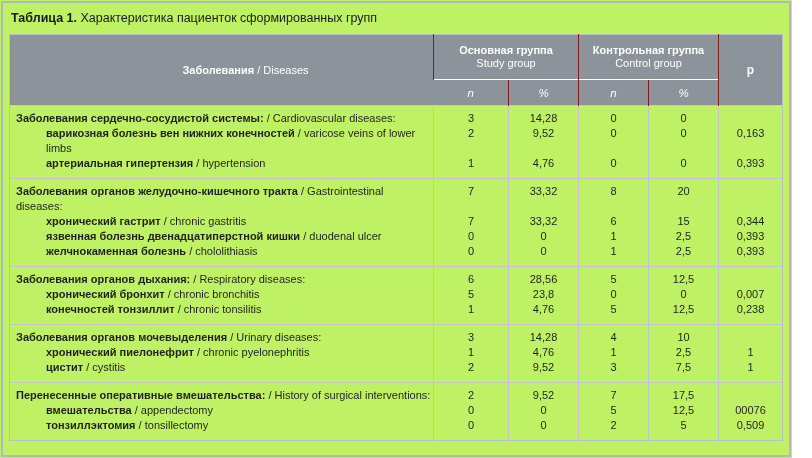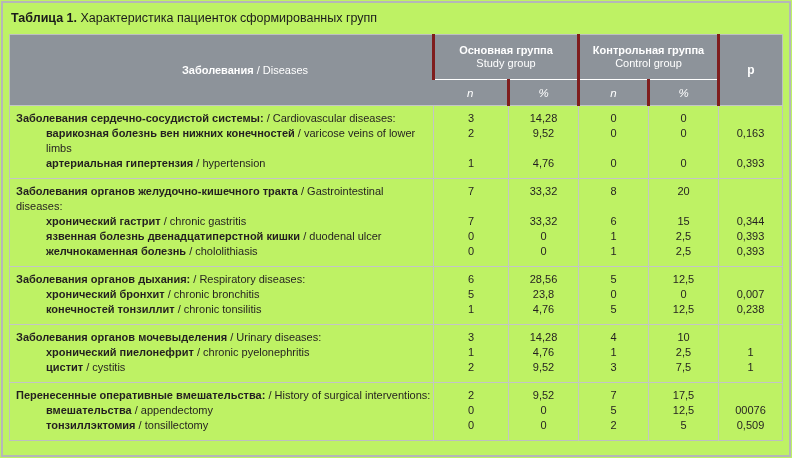--- a/index.html
+++ b/index.html
@@ -11,21 +11,21 @@
     --table-border:#bdbfc1;
   }
   html,body{margin:0;padding:0;background:#ffffff;}
   body{font-family:"Liberation Sans",sans-serif;color:var(--body-text);}
   .page{position:relative;width:792px;height:458px;background:#bef264;overflow:hidden;}
   .frame{position:absolute;left:1px;top:1px;right:1px;bottom:1px;border:2px solid var(--frame-border);padding:5px 6px;box-sizing:border-box;}
   .caption{margin:1px 0 7px 2px;font-size:12.5px;line-height:18px;color:#1b1b1b;}
   .caption b{font-weight:bold;}
   table{width:100%;border-collapse:collapse;table-layout:fixed;border:1px solid var(--table-border);}
   thead th{background:var(--header-bg);color:var(--header-text);font-weight:normal;vertical-align:middle;text-align:center;padding:0;}
-  thead th + th{border-left:3px solid #7f1d1d;}
+  thead th + th{border-left:1px solid #7f1d1d;}
   .th-grp{height:44px;font-size:11px;line-height:13px;}
   .th-grp .ru{font-weight:bold;display:block;}
   .th-grp .en{display:block;}
   .th-diseases{font-size:11px;}
   .th-diseases .ru{font-weight:bold;margin-left:48px;}
   .th-sub{height:25px;border-top:1px solid #ffffff;font-size:11.5px;font-style:italic;}
   .th-p{font-size:12px;font-weight:bold;}
   tbody{border-top:1px solid var(--grid-line);}
   tbody td{font-size:11px;line-height:15px;padding:0;vertical-align:top;}
   tbody td + td{border-left:1px solid var(--grid-line);}

